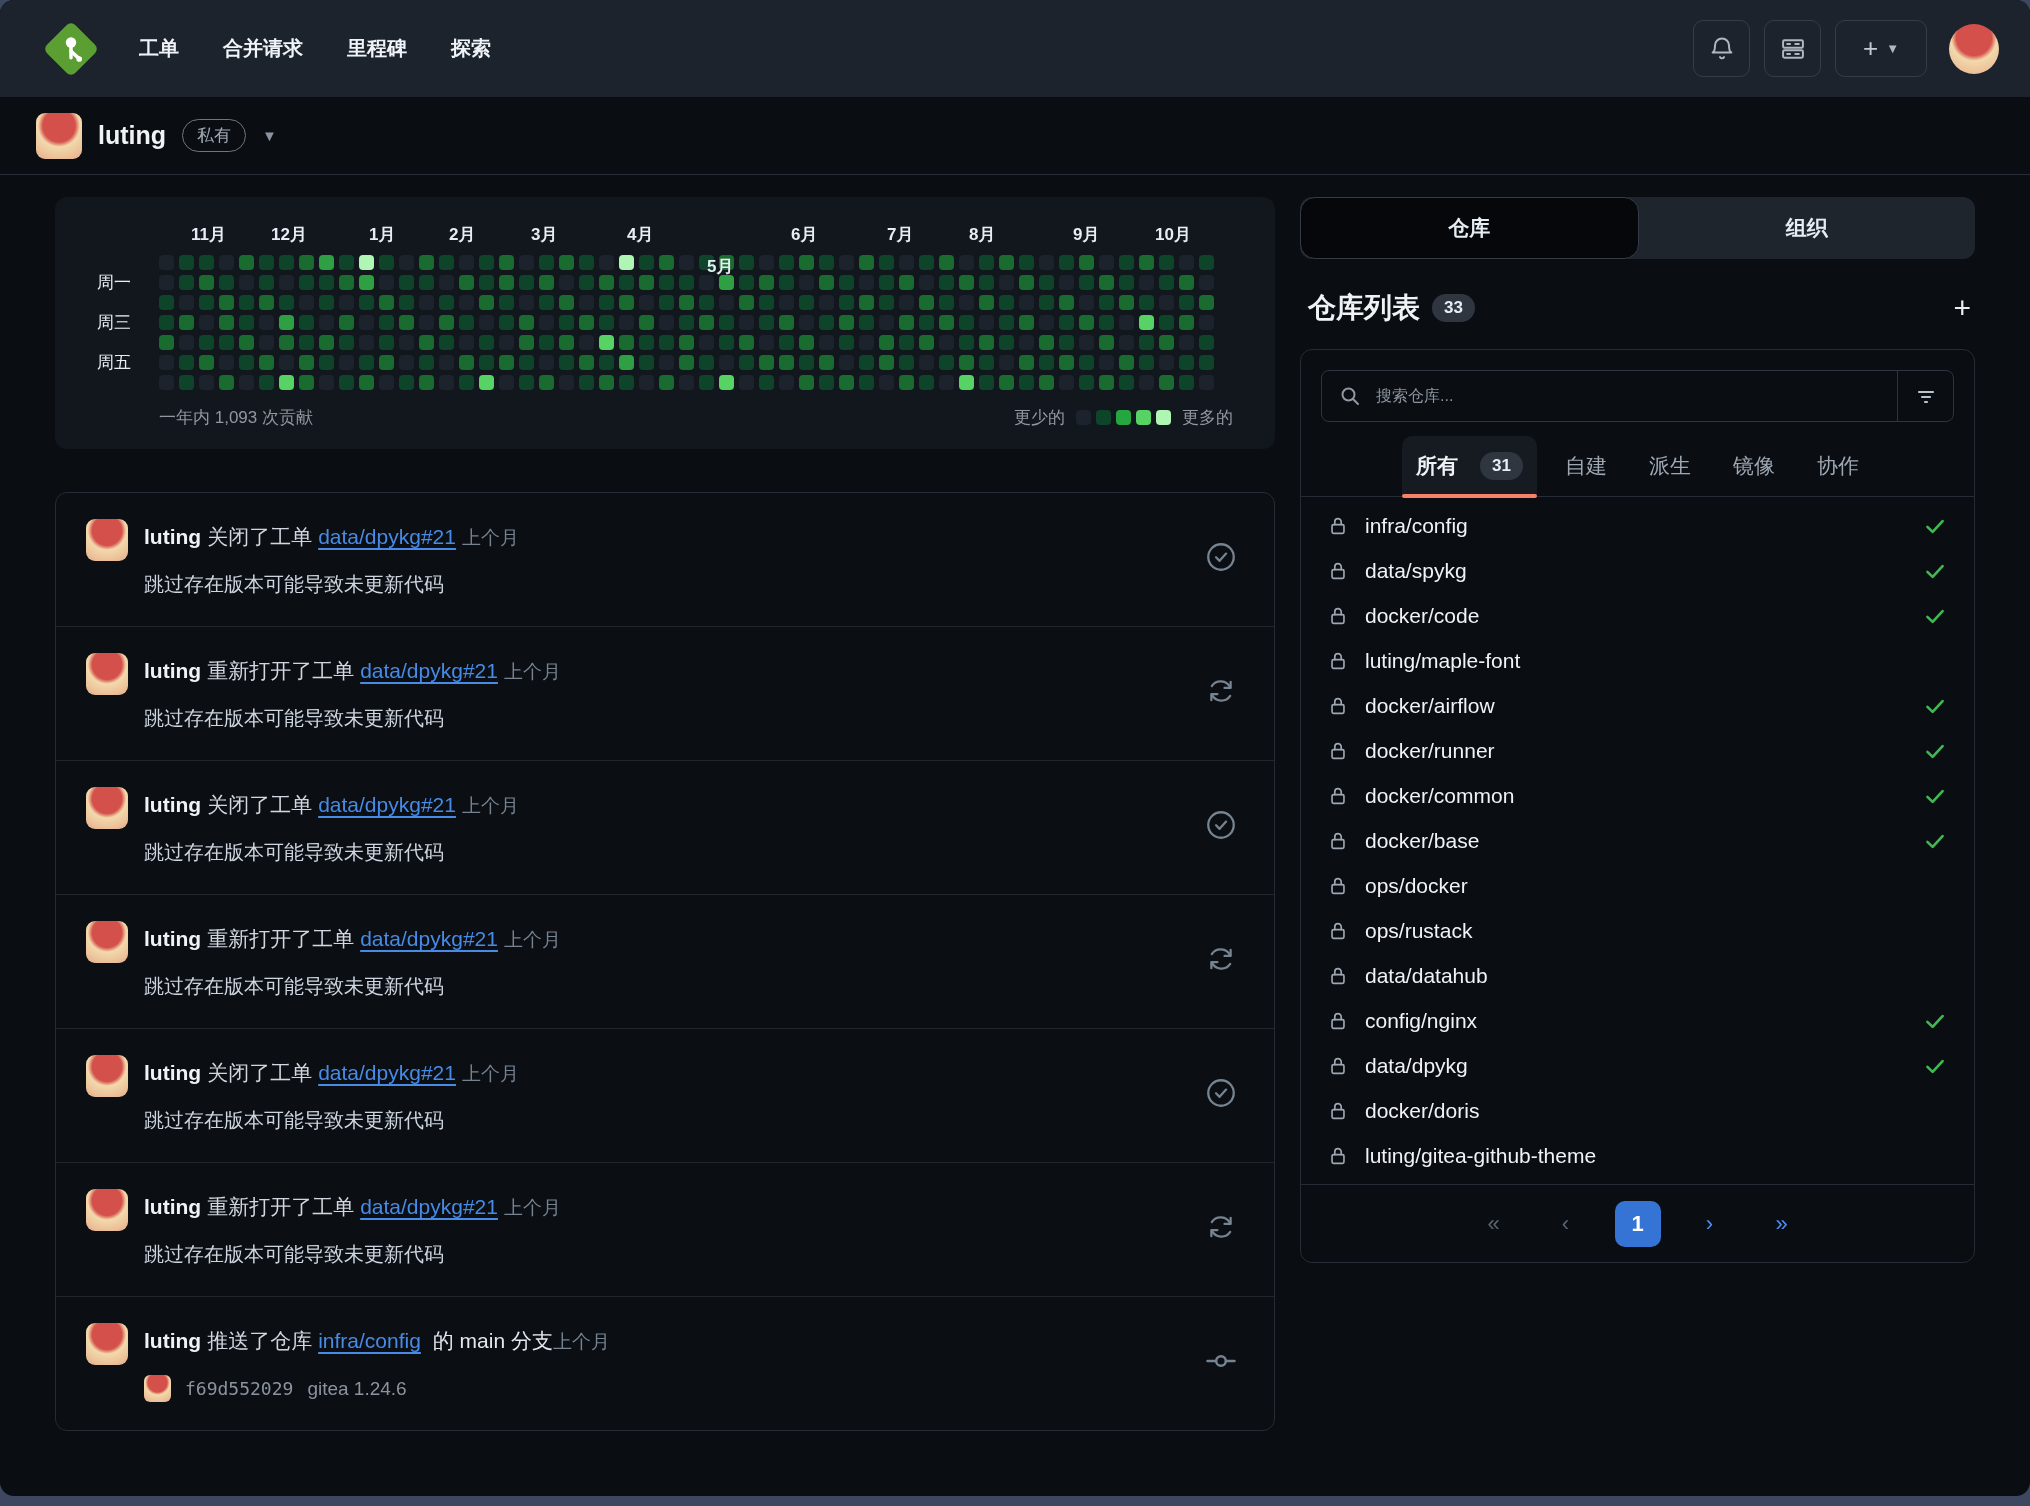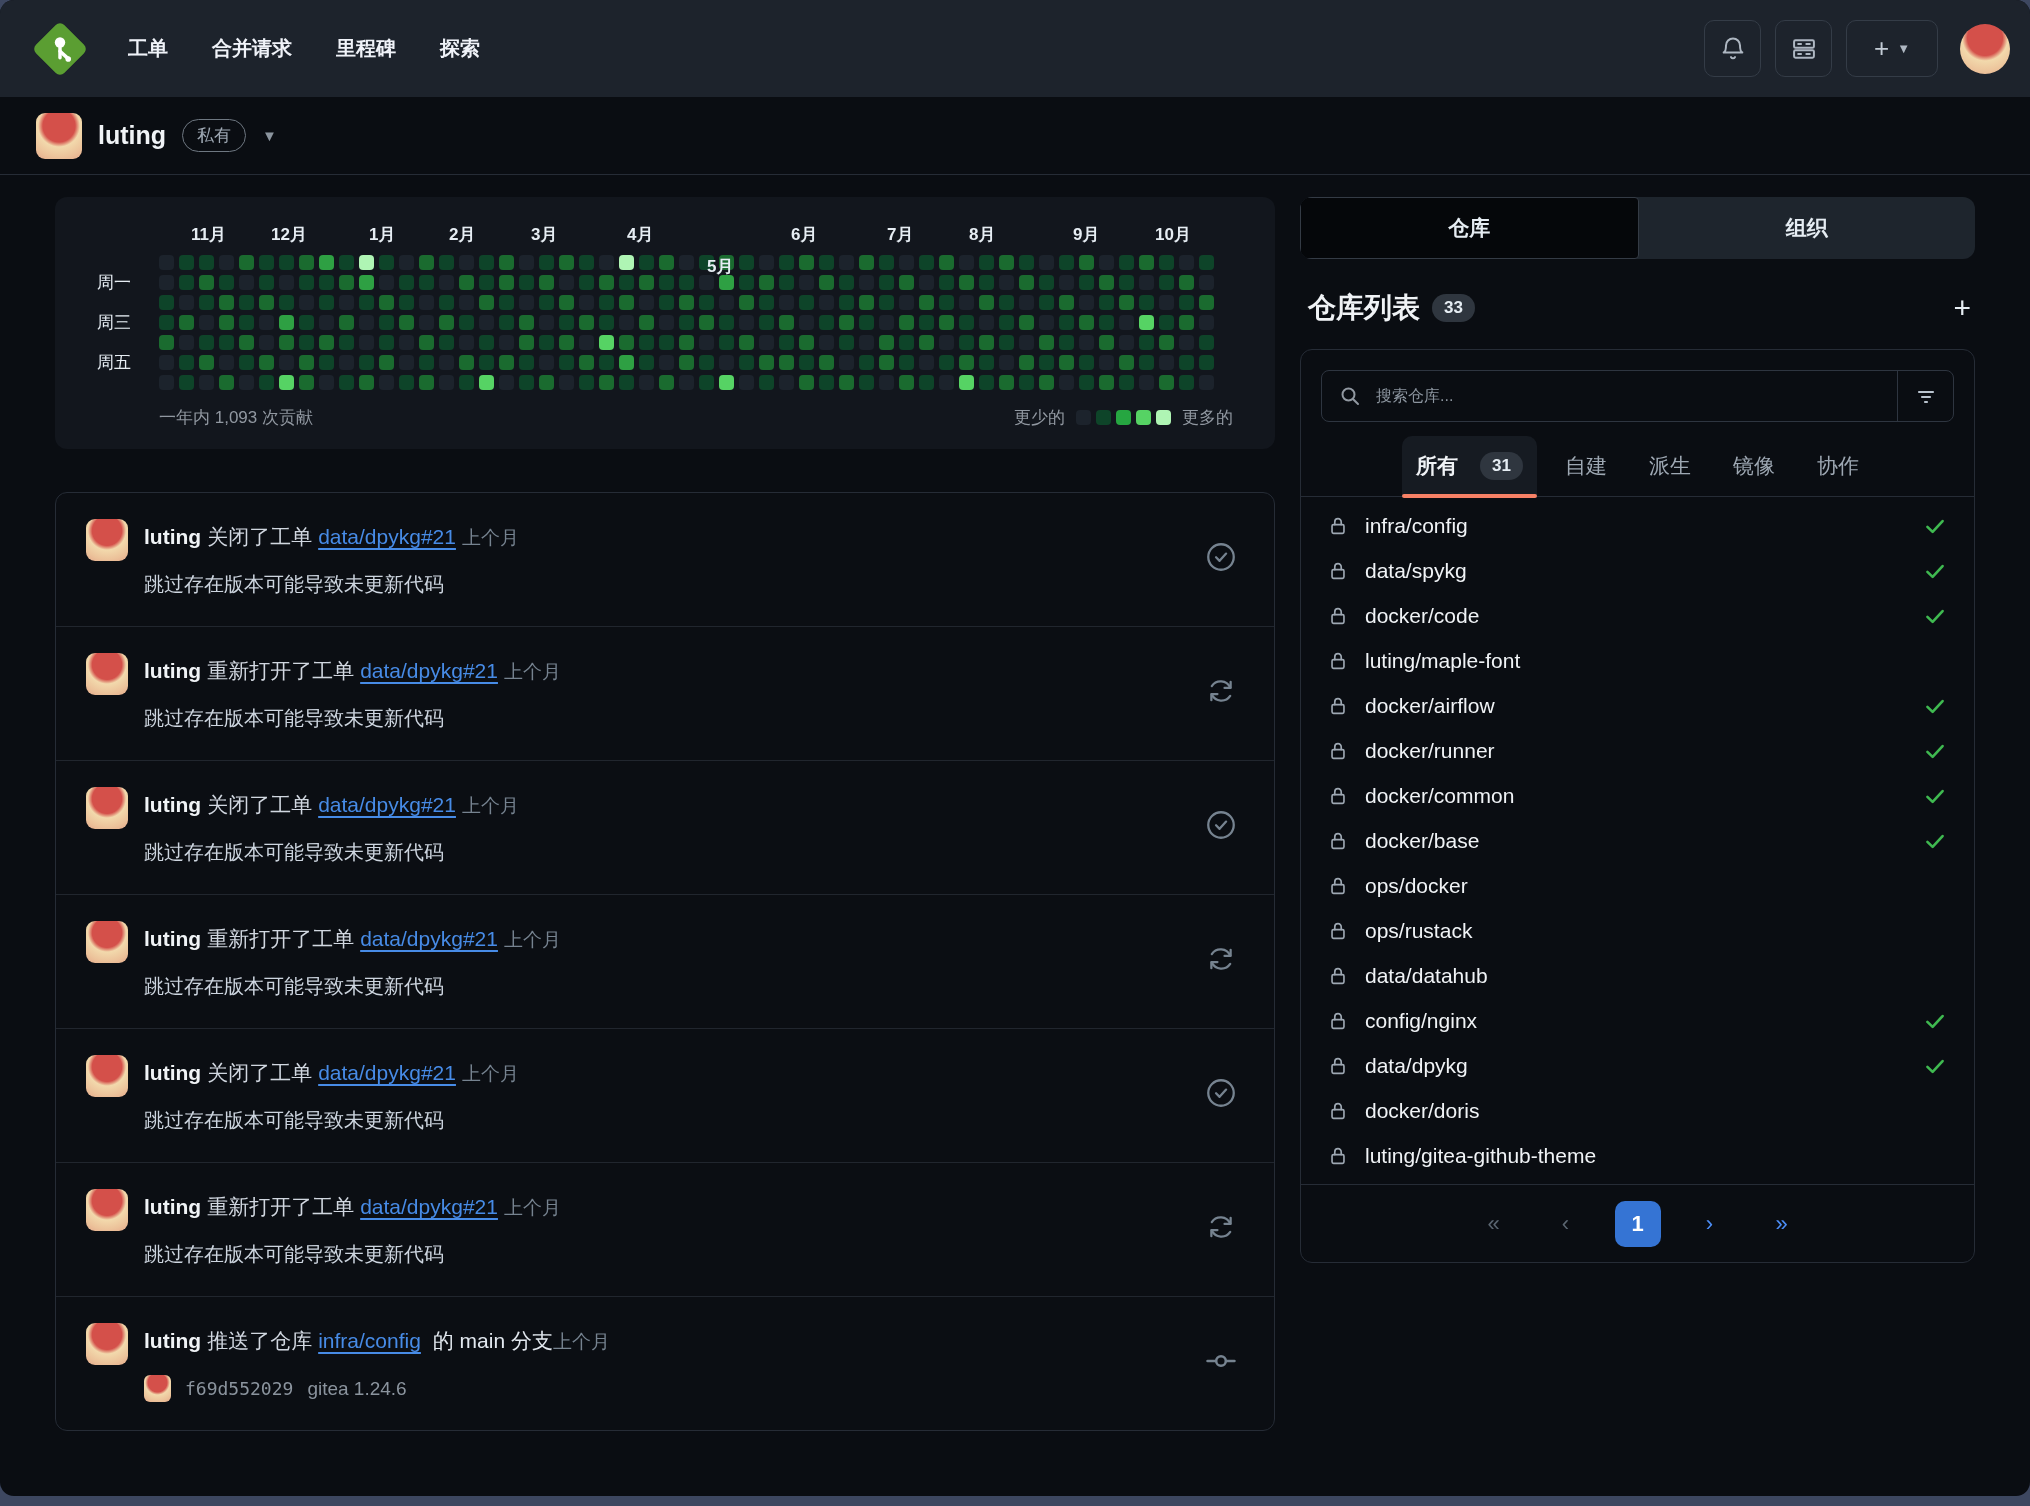--- a/index.html
+++ b/index.html
@@ -9,21 +9,21 @@
     font-family:"Liberation Sans","DejaVu Sans",sans-serif;
     color:#e6edf3;
   }
   .page {
     width:2030px; height:1496px; background:#0a0d12;
     border-radius:14px; overflow:hidden; position:relative;
   }
   
   .navbar {
     height:97px; background:#1d232c; display:flex; align-items:center;
-    padding:0 20px; gap:10px;
+    padding:0 31px; gap:10px;
   }
   .logo {
     width:52px; height:52px; margin:0 14px; position:relative; flex:none;
   }
   .logo .diamond {
     position:absolute; inset:6px; background:#5b9e32; transform:rotate(45deg); border-radius:6px;
   }
   .logo svg { position:absolute; inset:0; z-index:1; }
   .nav-menu { display:flex; align-items:center; gap:8px; }
   .nav-item {
@@ -106,21 +106,21 @@
   .act-icon { color:#768390; align-self:center; flex:none; }
 
   
   .side-tabs {
     display:flex; background:#1e252d; border-radius:12px; height:62px; overflow:hidden;
   }
   .side-tab {
     flex:1; display:flex; align-items:center; justify-content:center;
     font-size:21px; font-weight:700; color:#e6edf3; cursor:pointer;
   }
-  .side-tab.active { background:#05070a; border:1px solid #343b45; border-radius:4px; }
+  .side-tab.active { background:#05070a; border:1px solid #343b45; border-radius:15px; }
   .list-header { display:flex; align-items:center; margin:30px 4px 22px 8px; }
   .list-title { font-size:28px; font-weight:700; color:#f0f3f6; }
   .count-badge {
     background:#2f363f; color:#e6edf3; font-size:17px; font-weight:700;
     border-radius:999px; padding:4px 12px; margin-left:12px;
   }
   .add-btn { margin-left:auto; font-size:30px; color:#e6edf3; cursor:pointer; line-height:1; font-weight:400; }
 
   .repo-card { background:#0a0d12; border:1px solid #262c36; border-radius:12px; }
   .search-wrap { padding:20px 20px 0 20px; }

